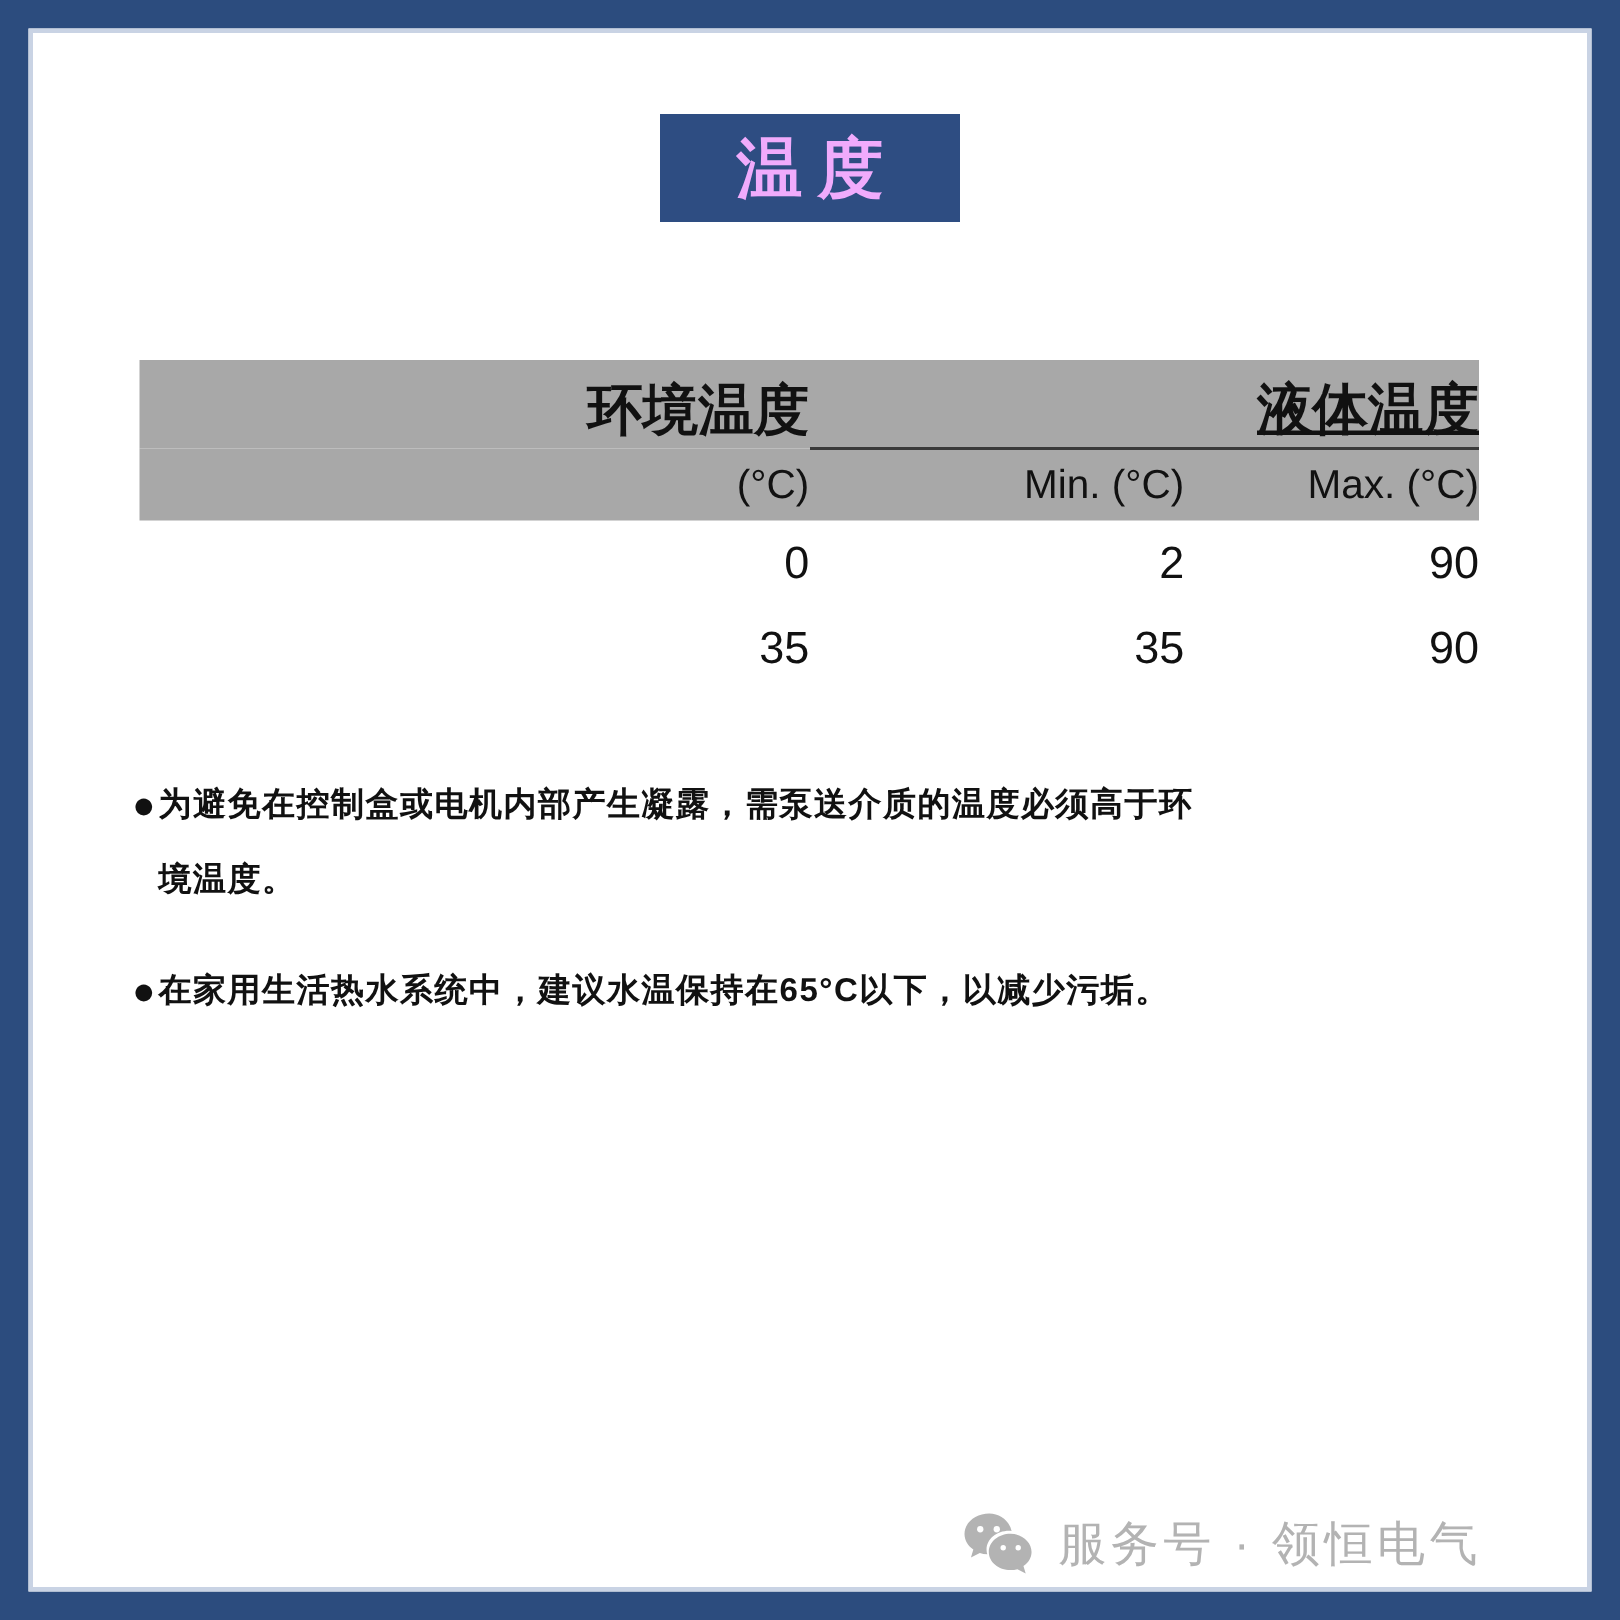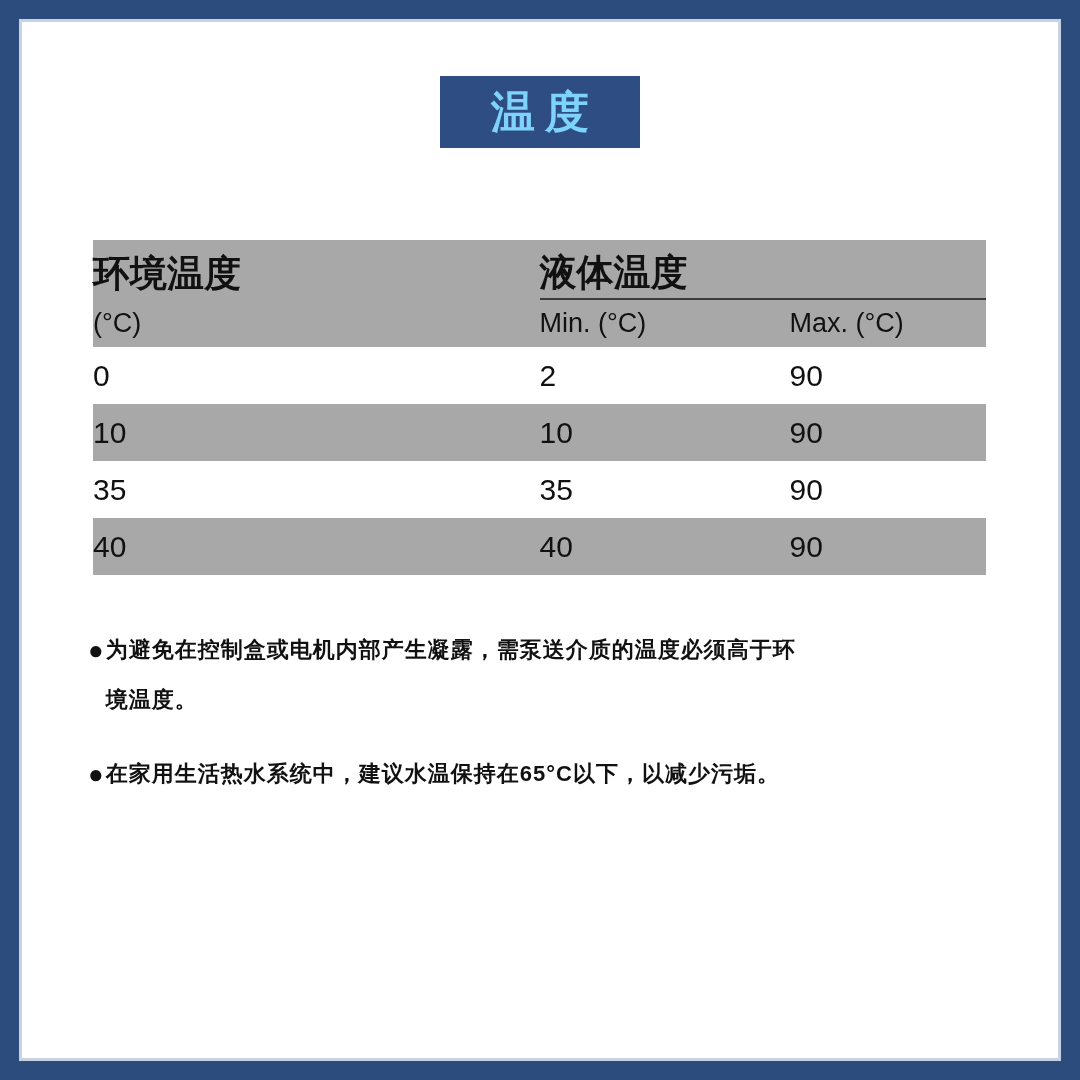--- a/index.html
+++ b/index.html
@@ -30,51 +30,52 @@
   .title-box{
     width:200px;
     height:72px;
     margin:54px auto 0 auto;
     background:var(--title-blue);
     display:flex;
     align-items:center;
     justify-content:center;
   }
   .title-box span{
-    color:#7dd3fc;
+    color:#f0abfc;
     font-size:44px;
     font-weight:700;
     letter-spacing:10px;
     padding-left:10px; 
   }
   
   .temp-table-wrap{
     margin:92px 0 0 71px;
     width:893px;
   }
   table{
     width:100%;
     border-collapse:collapse;
     table-layout:fixed;
   }
   col.c1{width:50%;} col.c2{width:28%;} col.c3{width:22%;}
   thead tr{background:var(--table-gray);}
   th,td{
-    text-align:left;
+    text-align:right;
     vertical-align:middle;
     font-weight:400;
   }
   tr.hdr-groups th{
     height:55px;
     font-size:37px;
     font-weight:700;
     padding-top:8px;
   }
   tr.hdr-groups th.liquid-group{
     border-bottom:2px solid var(--line-dark);
+    text-decoration:underline;
   }
   tr.hdr-units th{
     height:48px;
     font-size:27px;
     font-weight:500;
   }
   tbody td{
     height:57px;
     font-size:30px;
   }
@@ -149,47 +150,52 @@
           <th>Min.  (°C)</th>
           <th>Max.  (°C)</th>
         </tr>
       </thead>
       <tbody>
           <tr>
       <td>0</td>
       <td>2</td>
       <td>90</td>
     </tr>
-          <tr class="striped">
-      <td>10</td>
-      <td>10</td>
-      <td>90</td>
-    </tr>
           <tr>
       <td>35</td>
       <td>35</td>
-      <td>90</td>
-    </tr>
-          <tr class="striped">
-      <td>40</td>
-      <td>40</td>
       <td>90</td>
     </tr>
         </tbody>
     </table>
   </div>
 
   <div class="notes">
     <div class="notes-list">
         <div class="note-item">
       <span class="note-bullet">●</span>
       <span class="note-text">为避免在控制盒或电机内部产生凝露，需泵送介质的温度必须高于环
 境温度。</span>
     </div>
         <div class="note-item">
       <span class="note-bullet">●</span>
       <span class="note-text">在家用生活热水系统中，建议水温保持在65°C以下，以减少污垢。</span>
     </div>
       </div>
   </div>
 
+  <div class="watermark">
+    <svg class="wechat-icon" viewBox="0 0 52 44" xmlns="http://www.w3.org/2000/svg">
+      <g fill="#b3b3b3">
+        <path d="M17.5 1C8.4 1 1 7.1 1 14.6c0 4.2 2.3 7.9 5.9 10.4l-1.6 5.4 5.9-3.1c1.6.5 3.2.8 5 .9-.3-1-.5-2-.5-3.1 0-7 6.7-12.6 15-12.6.6 0 1.1 0 1.7.1C30.9 6 24.8 1 17.5 1z"></path>
+        <path d="M31.7 14.5c-8 0-14.5 5.4-14.5 12.1 0 6.7 6.5 12.1 14.5 12.1 1.6 0 3.1-.2 4.6-.6l5.5 2.9-1.5-5c3.3-2.2 5.4-5.6 5.4-9.4 0-6.7-6.5-12.1-14-12.1z"></path>
+      </g>
+      <g fill="#ffffff">
+        <circle cx="11.5" cy="11.5" r="2.1"></circle>
+        <circle cx="22.5" cy="11.5" r="2.1"></circle>
+        <circle cx="26.8" cy="23.8" r="1.8"></circle>
+        <circle cx="36.8" cy="23.8" r="1.8"></circle>
+      </g>
+    </svg>
+    <span class="wm-text">服务号 · 领恒电气</span>
+  </div>
 
 </div>
 
 </body></html>

